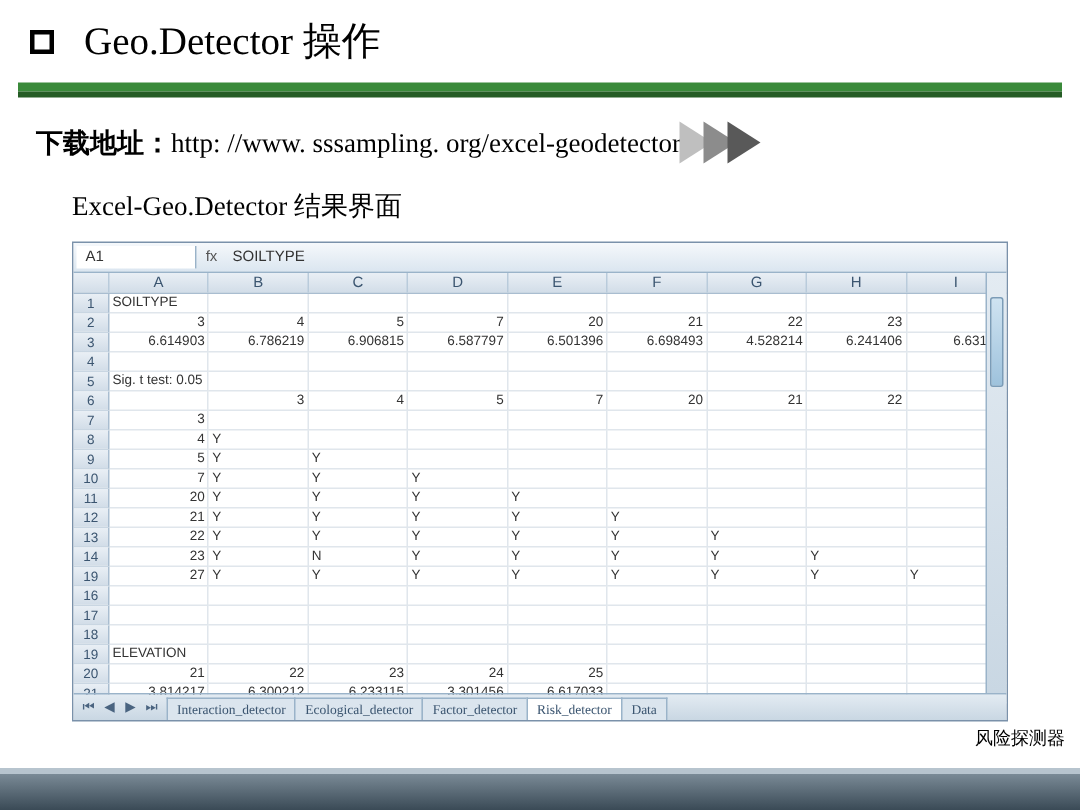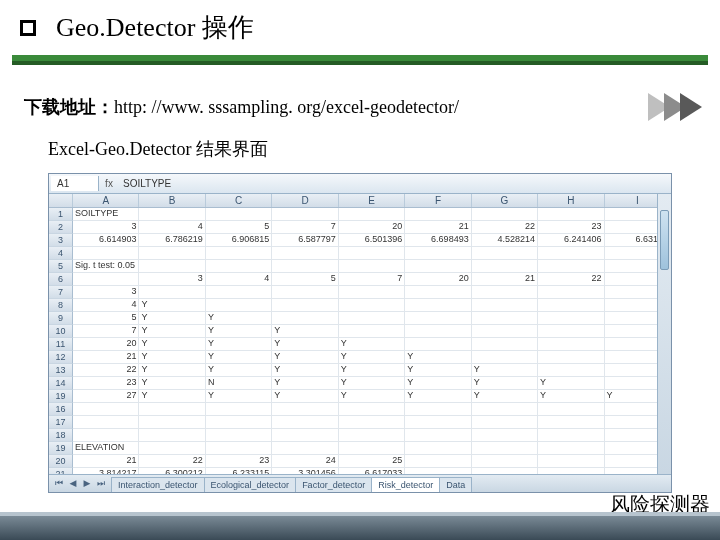--- a/index.html
+++ b/index.html
@@ -38,23 +38,21 @@
     height: 6px;
     background: #3a8a3a;
   }
   .under-bar .green-dark {
     height: 4px;
     background: #255c25;
   }
   .sub-row {
     display: flex;
     align-items: center;
-    justify-content: space-between;
     padding: 16px 18px 6px 24px;
-    margin-top: 12px;
   }
   .sub-row .label {
     font-size: 18px;
   }
   .chevrons {
     display: flex;
     gap: -4px;
   }
   .chev {
     width: 0; height: 0;
@@ -81,21 +79,21 @@
     overflow: hidden;
   }
   .fx-bar {
     display: flex;
     align-items: center;
     background: linear-gradient(#f5f8fb,#dbe6f0);
     border-bottom: 1px solid #9ab3c9;
     height: 20px;
   }
   .namebox {
-    width: 48px;
+    width: 80px;
     border-right: 1px solid #9ab3c9;
     padding: 2px 6px;
     background: #fff;
     margin: 2px;
     font-size: 10px;
   }
   .fxicon {
     width: 16px;
     text-align: center;
     color: #555;
@@ -193,22 +191,22 @@
     left: 2px;
     right: 2px;
     height: 60px;
     background: linear-gradient(#cfe3f1,#9ec2dc);
     border: 1px solid #7b9cb7;
     border-radius: 2px;
   }
   .footer-label {
     position: absolute;
     right: 10px;
-    bottom: 22px;
-    font-size: 20px;
+    bottom: 39px;
+    font-size: 12px;
     font-family: Liberation Serif, serif;
   }
   .bottom-bar {
     position: absolute;
     bottom: 0;
     left: 0;
     right: 0;
     height: 24px;
     background: linear-gradient(#7a8a96,#3a4a56);
   }
@@ -482,21 +480,21 @@
     <div class="vscroll">
         <div class="thumb"></div>
       </div>
     <div class="tabs">
       <div class="tabctrl">
         <span>⏮</span>
         <span>◀</span>
         <span>▶</span>
         <span>⏭</span>
       </div>
-      <div id="tabhost" style="display:flex;">
+      <div id="tabhost" style="display:flex;font-family:Liberation Serif, serif;">
           <div class="tab">Interaction_detector</div>
           <div class="tab">Ecological_detector</div>
           <div class="tab">Factor_detector</div>
           <div class="tab active">Risk_detector</div>
           <div class="tab">Data</div>
         </div>
     </div>
   </div>
 
   <div class="footer-label">风险探测器</div>

